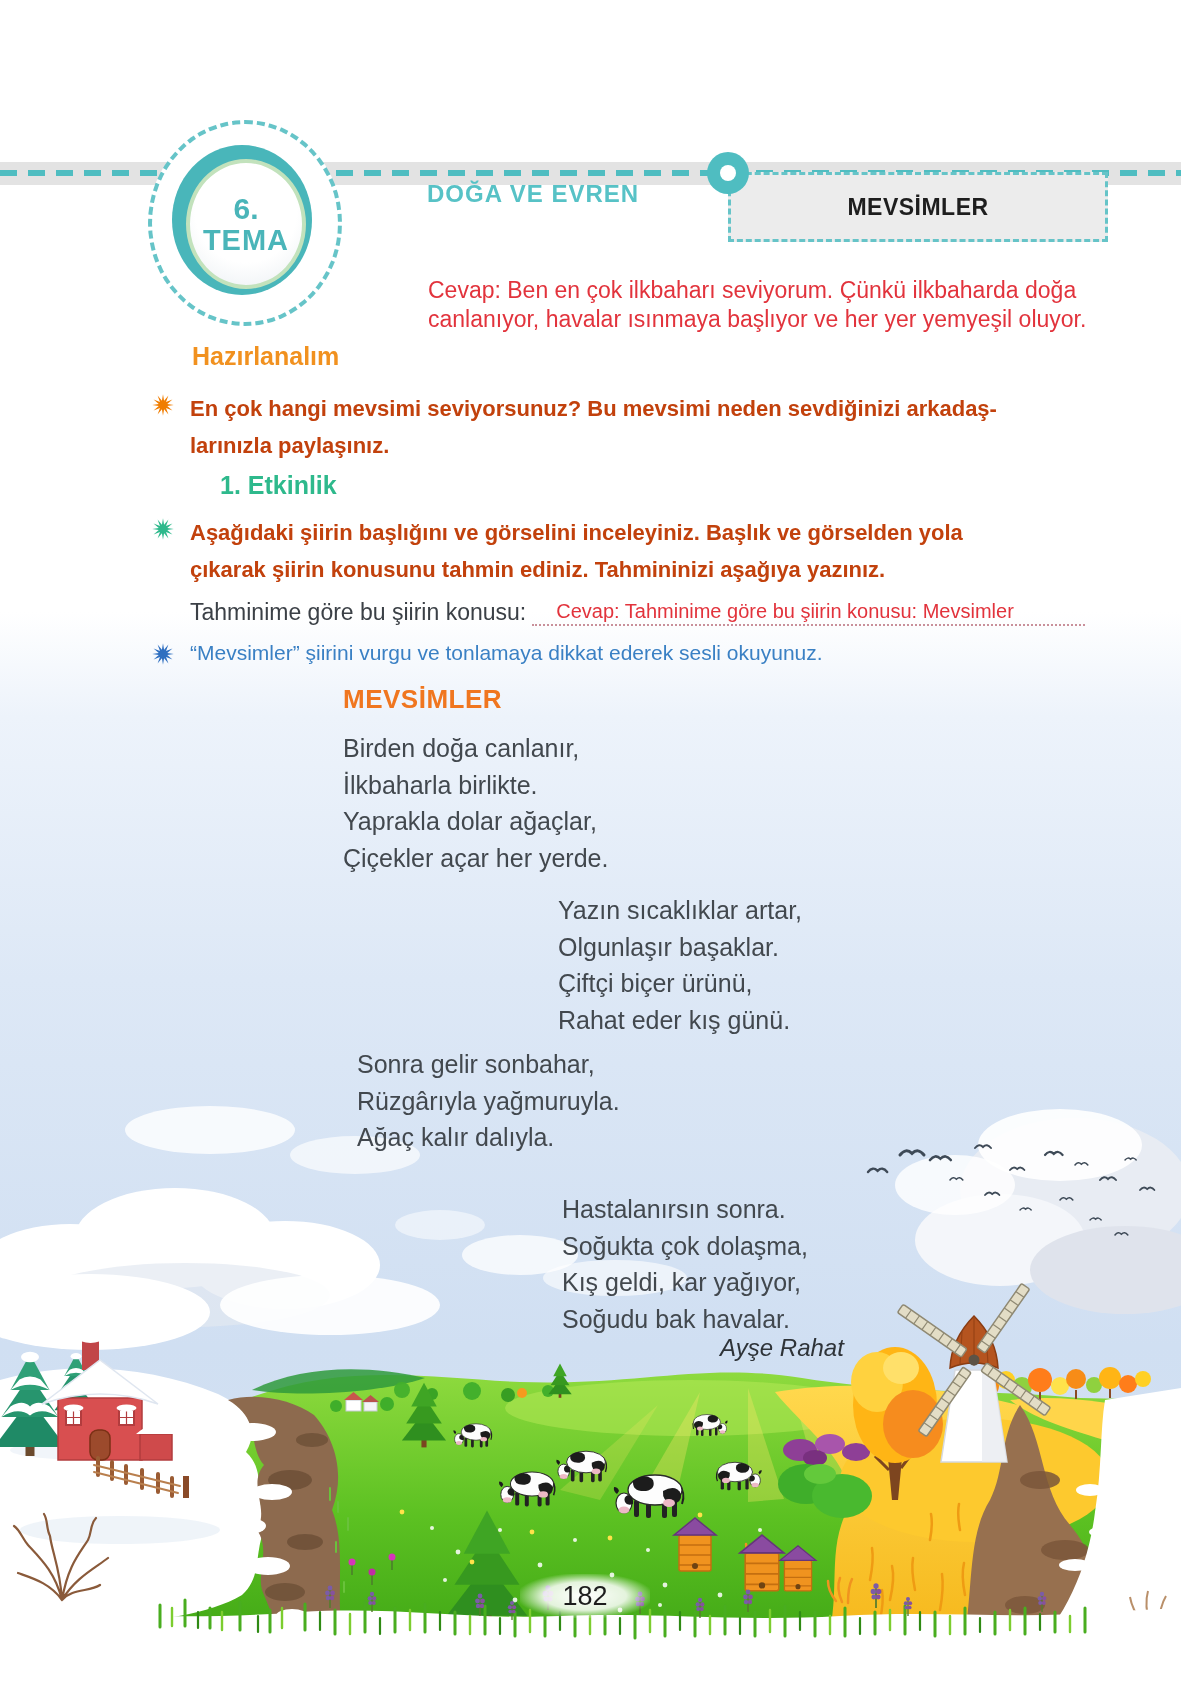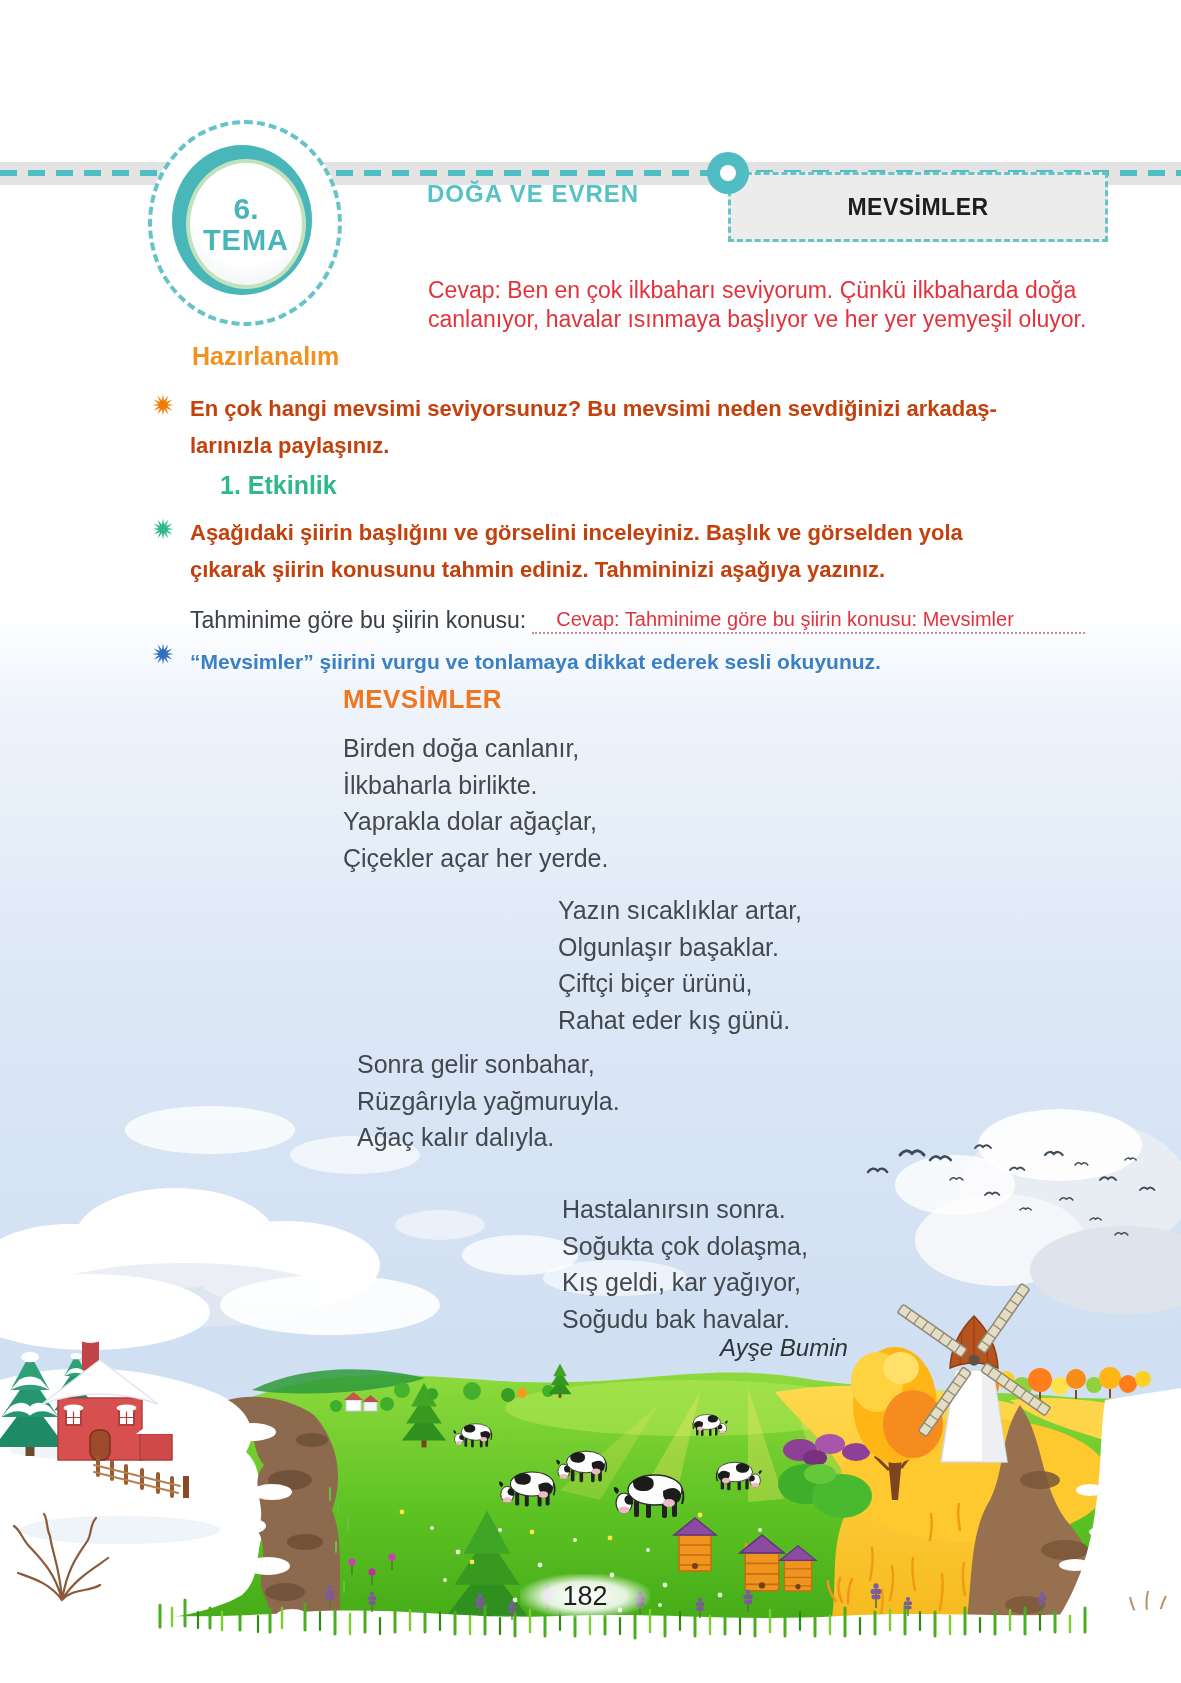--- a/index.html
+++ b/index.html
@@ -40,26 +40,26 @@
   .star{width:26px;height:26px;}
   .star.orange{color:#f07d00;}
   .star.green{color:#2eb98c;}
   .star.blue{color:#2f6fc0;}
   .star-b1{left:150px;top:392px;}
   .star-b2{left:150px;top:516px;}
   .star-b3{left:150px;top:641px;}
   .bullet-text{font-size:22px;font-weight:bold;color:#c2410c;line-height:37px;}
   .b1{left:190px;top:390px;width:880px;}
   .b2{left:190px;top:514px;width:880px;}
-  .guess-row{left:190px;top:592px;width:895px;height:34px;display:flex;align-items:flex-end;z-index:3;margin-top:8px;}
+  .guess-row{left:190px;top:592px;width:895px;height:34px;display:flex;align-items:flex-end;z-index:3;}
   .guess-label{font-size:23px;color:#3b4046;white-space:nowrap;}
   .guess-blank{flex:1;margin-left:6px;border-bottom:2px dotted #c9909a;height:32px;
     display:flex;align-items:flex-end;padding-left:24px;}
   .guess-answer{font-size:20px;color:#e2333c;white-space:nowrap;padding-bottom:1px;}
-  .b3{left:190px;top:638px;width:900px;font-size:21px;font-weight:bold;color:#3a80c4;line-height:30px;margin-top:9px;}
+  .b3{left:190px;top:638px;width:900px;font-size:21px;font-weight:normal;color:#3a80c4;line-height:30px;}
 
   
   .sky{left:0;top:612px;width:1181px;height:1048px;z-index:0;
     background:linear-gradient(180deg,#ffffff 0%,#edf3fb 10%,#dde8f6 35%,#d0dff2 70%,#d5e3f3 100%);}
   .poem{z-index:3;color:#42484e;font-size:25px;line-height:36.6px;}
   .poem-title{left:343px;top:684px;font-size:26px;font-weight:bold;color:#f0761f;
     letter-spacing:.5px;z-index:3;}
   .s1{left:343px;top:730px;}
   .s2{left:558px;top:892px;}
   .s3{left:357px;top:1046px;}
@@ -145,21 +145,21 @@
   <div>Sonra gelir sonbahar,</div>
   <div>Rüzgârıyla yağmuruyla.</div>
   <div>Ağaç kalır dalıyla.</div>
 </div>
 <div class="abs poem s4">
   <div>Hastalanırsın sonra.</div>
   <div>Soğukta çok dolaşma,</div>
   <div>Kış geldi, kar yağıyor,</div>
   <div>Soğudu bak havalar.</div>
 </div>
-<div class="abs poem-author">Ayşe Bumin</div>
+<div class="abs poem-author">Ayşe Rahat</div>
 
 <svg class="abs scene" viewBox="0 0 1181 600">
   <defs>
     <linearGradient id="gGrass" x1="0" y1="0" x2="0" y2="1">
       <stop offset="0" stop-color="#8eda3e"></stop>
         <stop offset="0.5" stop-color="#5cc122"></stop>
         <stop offset="1" stop-color="#3da414"></stop>
     </linearGradient>
     <linearGradient id="gYellow" x1="0" y1="0" x2="0" y2="1">
       <stop offset="0" stop-color="#ffd84d"></stop>

